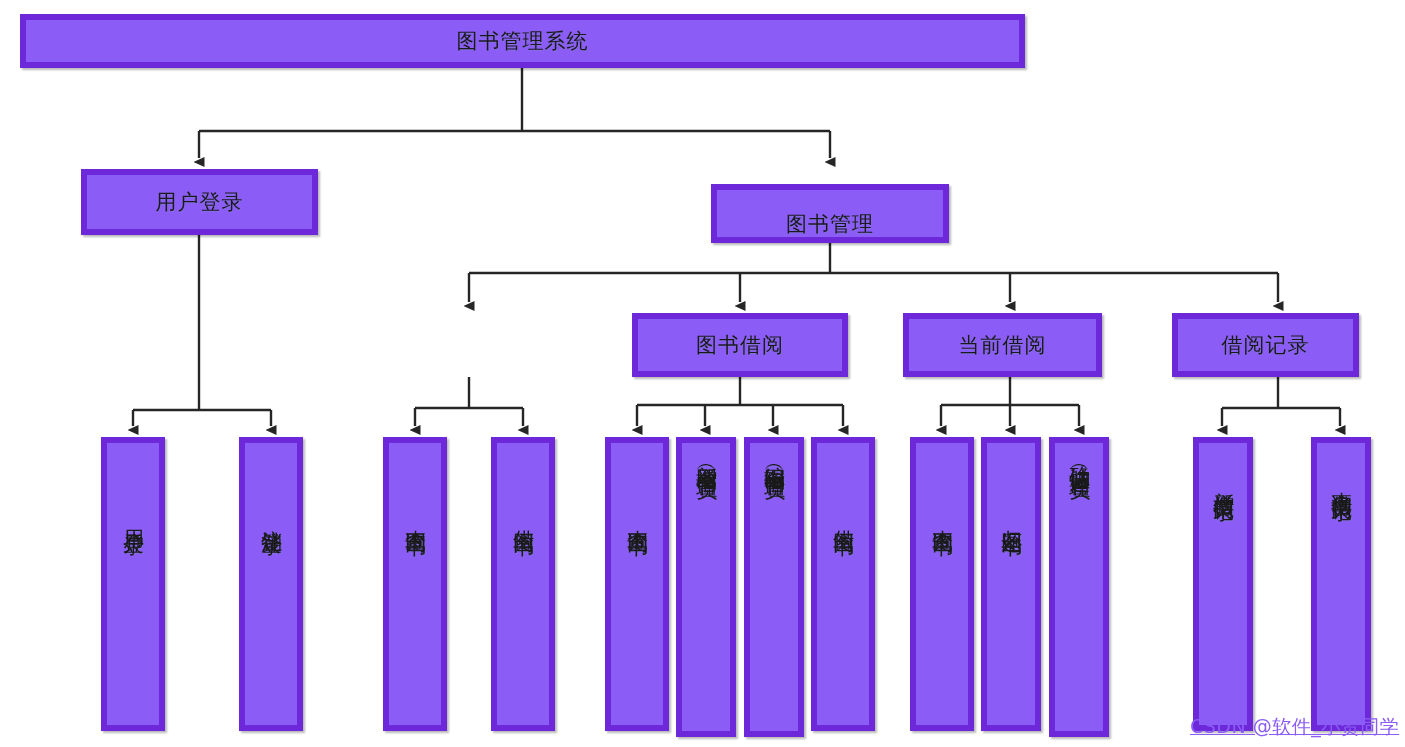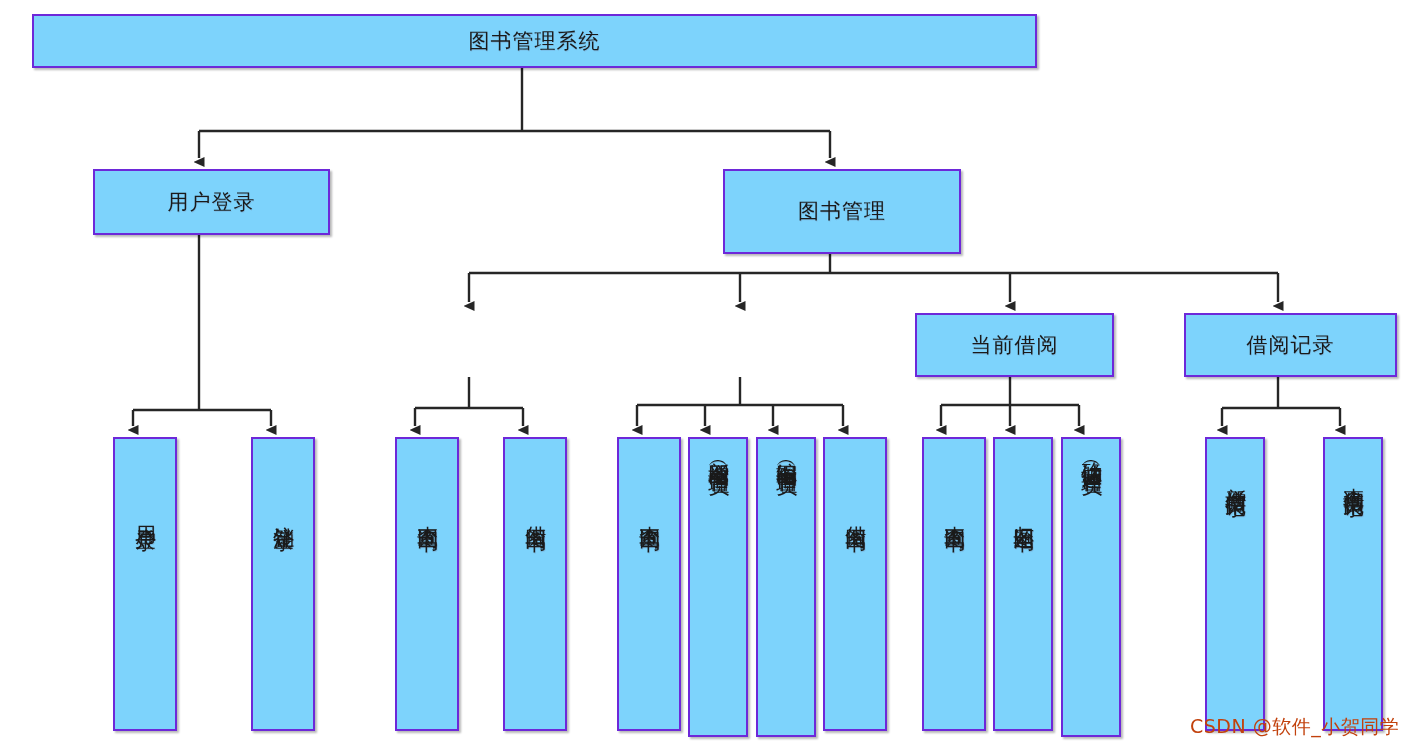--- a/index.html
+++ b/index.html
@@ -7,27 +7,26 @@
     width:1405px;height:747px;overflow:hidden;
     font-family:"DejaVu Sans","Liberation Sans",sans-serif;
     color:#1a1a1a;
   }
   #diagram-root{position:relative;width:1405px;height:747px;background:#fff;}
   svg.edges{position:absolute;left:0;top:0;width:1405px;height:747px;}
 
   .node{
     position:absolute;
     box-sizing:border-box;
-    background:#7dd3fc;
-    border:2px solid #6d28d9;
+    background:#8b5cf6;
+    border:6px solid #6d28d9;
     box-shadow:2px 2px 2px rgba(0,0,0,0.28);
     display:flex;
     align-items:center;
     justify-content:center;
-    margin-left:12px;
   }
   .node .label{
     font-size:21px;
     line-height:1.25;
     letter-spacing:1px;
     color:#1a1a1a;
     text-shadow:0.6px 0.6px 0 rgba(120,150,190,0.35);
     white-space:nowrap;
   }
   .node.vertical{
@@ -43,24 +42,25 @@
     letter-spacing:2px;
     white-space:nowrap;
     height:auto;
   }
   .node.vertical.mid .label{
     margin-top:0;
   }
   .watermark{
     position:absolute;
     font-size:19px;
-    color:#c2410c;
+    color:#8b5cf6;
     letter-spacing:0.5px;
     white-space:nowrap;
     user-select:none;
+    text-decoration:underline;
   }
 </style>
 </head>
 <body>
 
 <div id="diagram-root">
 
   <svg class="edges" viewBox="0 0 1405 747" xmlns="http://www.w3.org/2000/svg">
     <defs>
       <marker id="arrow" markerWidth="10" markerHeight="11" refX="1" refY="5.5" orient="auto" markerUnits="userSpaceOnUse">
@@ -111,28 +111,31 @@
     </g>
   </svg>
 
   <div class="node" style="left:20px;top:14px;width:1005px;height:54px;">
     <span class="label">图书管理系统</span>
   </div>
 
   <div class="node" style="left:81px;top:169px;width:237px;height:66px;">
     <span class="label">用户登录</span>
   </div>
-  <div class="node" style="left:711px;top:169px;width:238px;height:85px;">
+  <div class="node" style="left:711px;top:184px;width:238px;height:59px;align-items:flex-end;">
     <span class="label">图书管理</span>
   </div>
 
+  <div class="node" style="left:632px;top:313px;width:216px;height:64px;">
+    <span class="label">图书借阅</span>
+  </div>
   <div class="node" style="left:903px;top:313px;width:199px;height:64px;">
     <span class="label">当前借阅</span>
   </div>
-  <div class="node" style="left:1172px;top:313px;width:213px;height:64px;">
+  <div class="node" style="left:1172px;top:313px;width:187px;height:64px;">
     <span class="label">借阅记录</span>
   </div>
 
   <div class="node vertical mid" style="left:101px;top:437px;width:64px;height:294px;padding-top:70px;">
     <span class="label">用户登录</span>
   </div>
   <div class="node vertical mid" style="left:239px;top:437px;width:64px;height:294px;padding-top:70px;">
     <span class="label">注销登录</span>
   </div>
 

